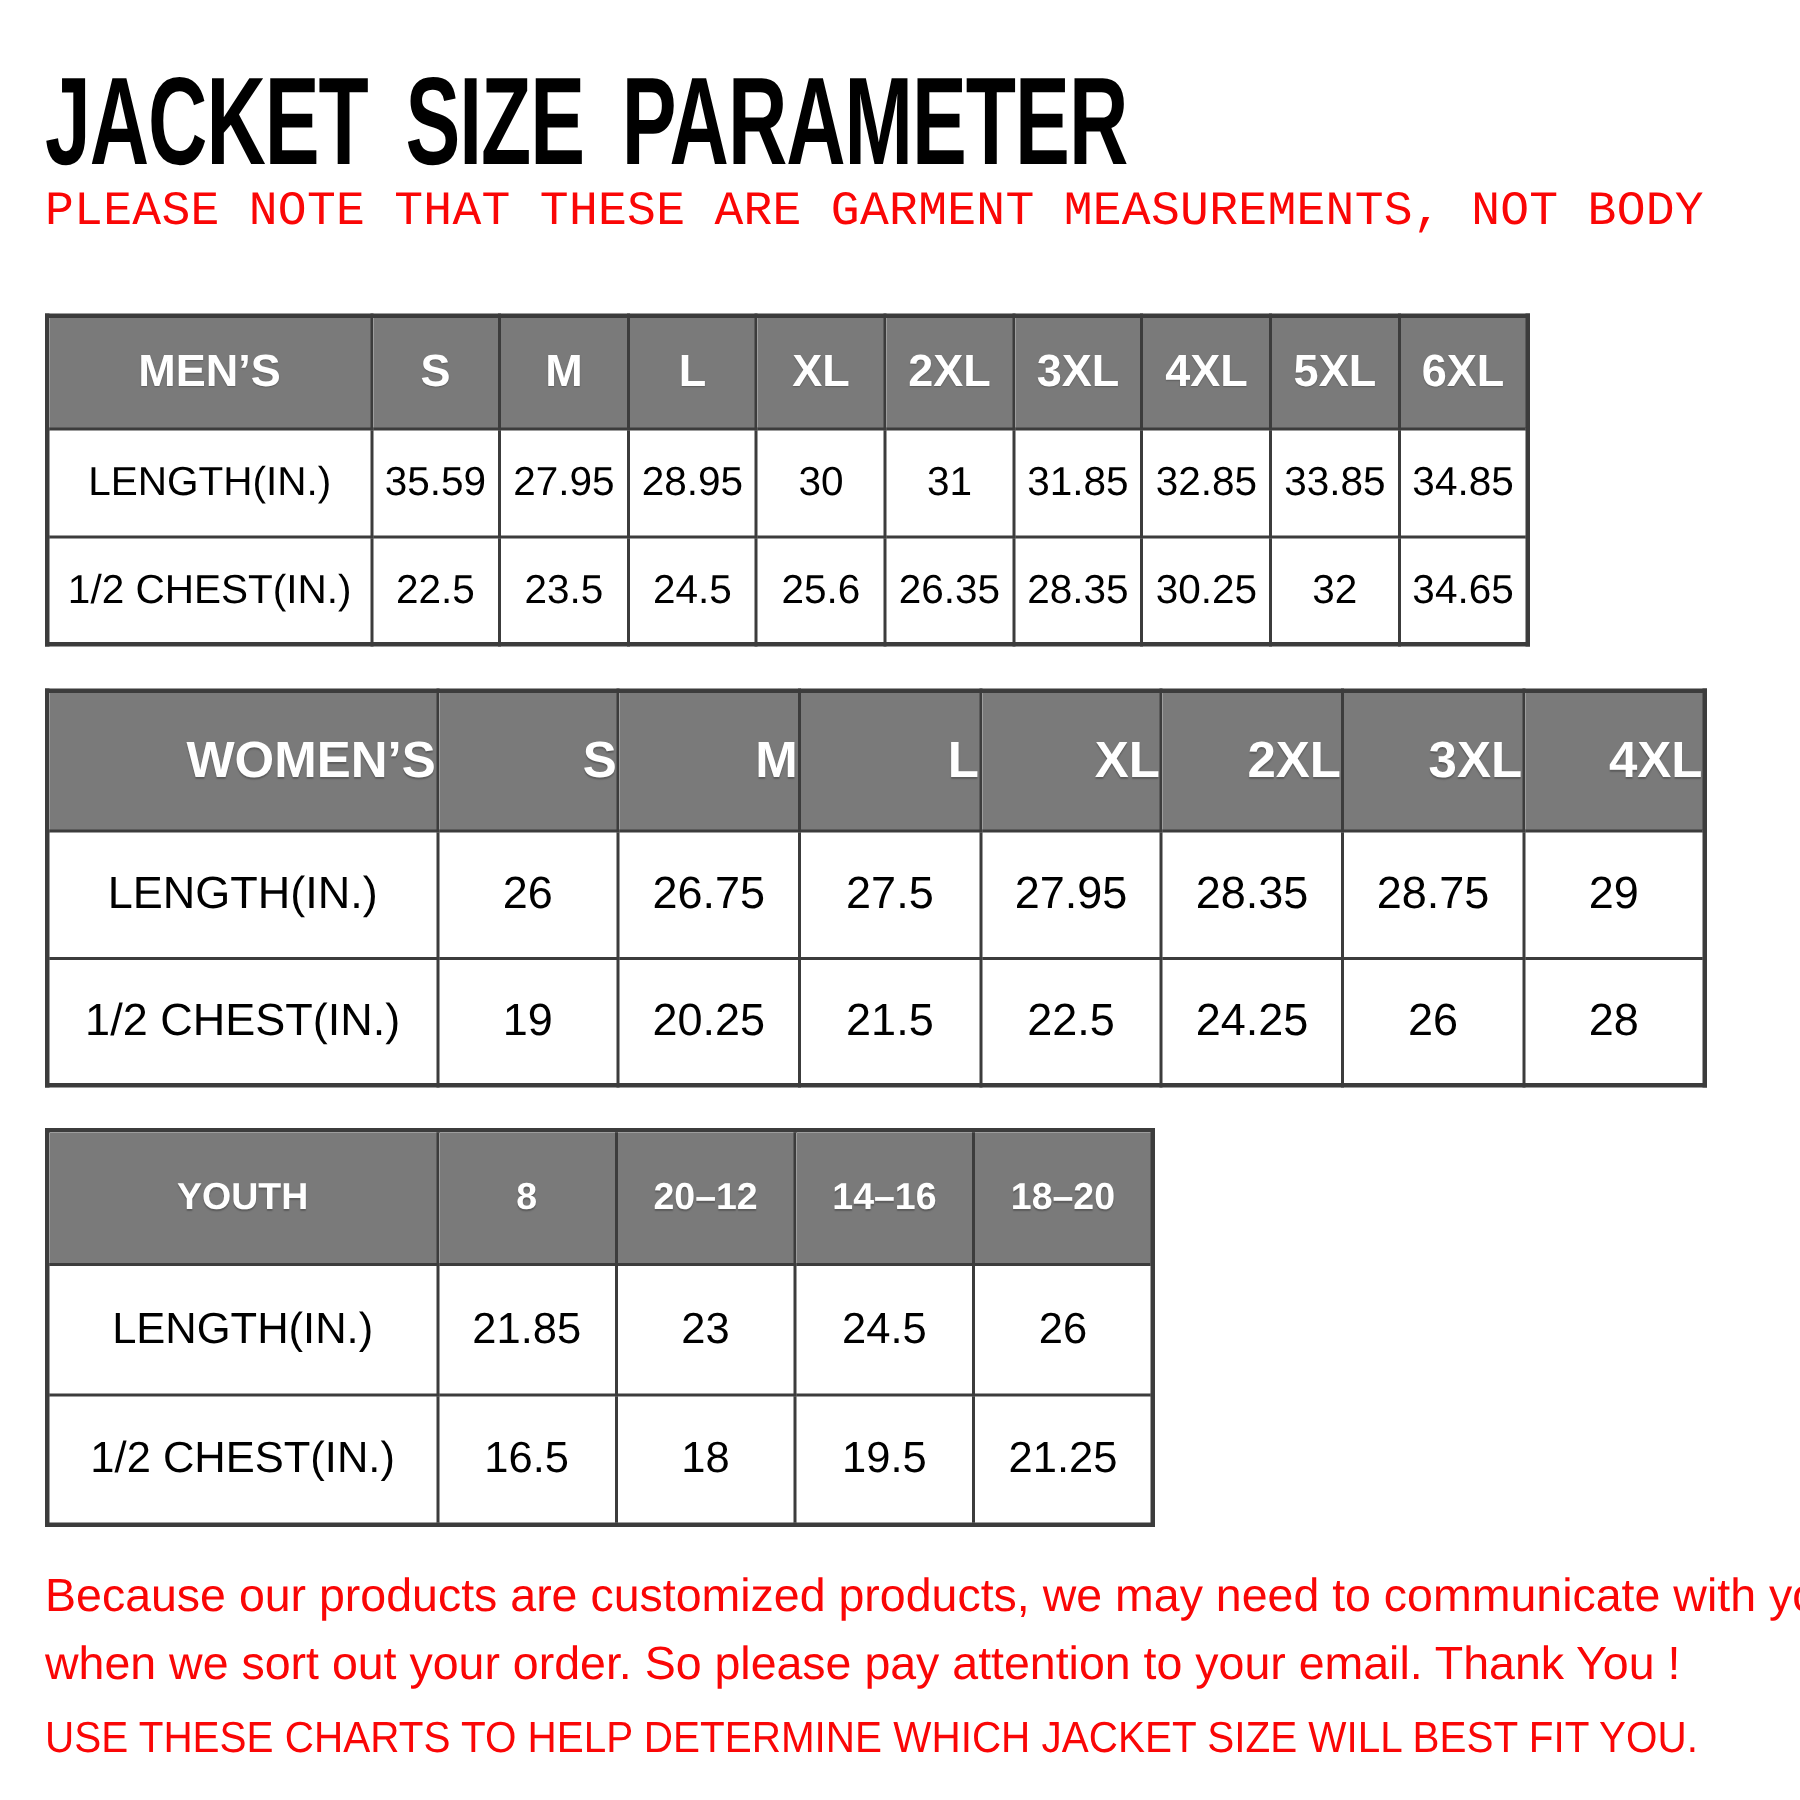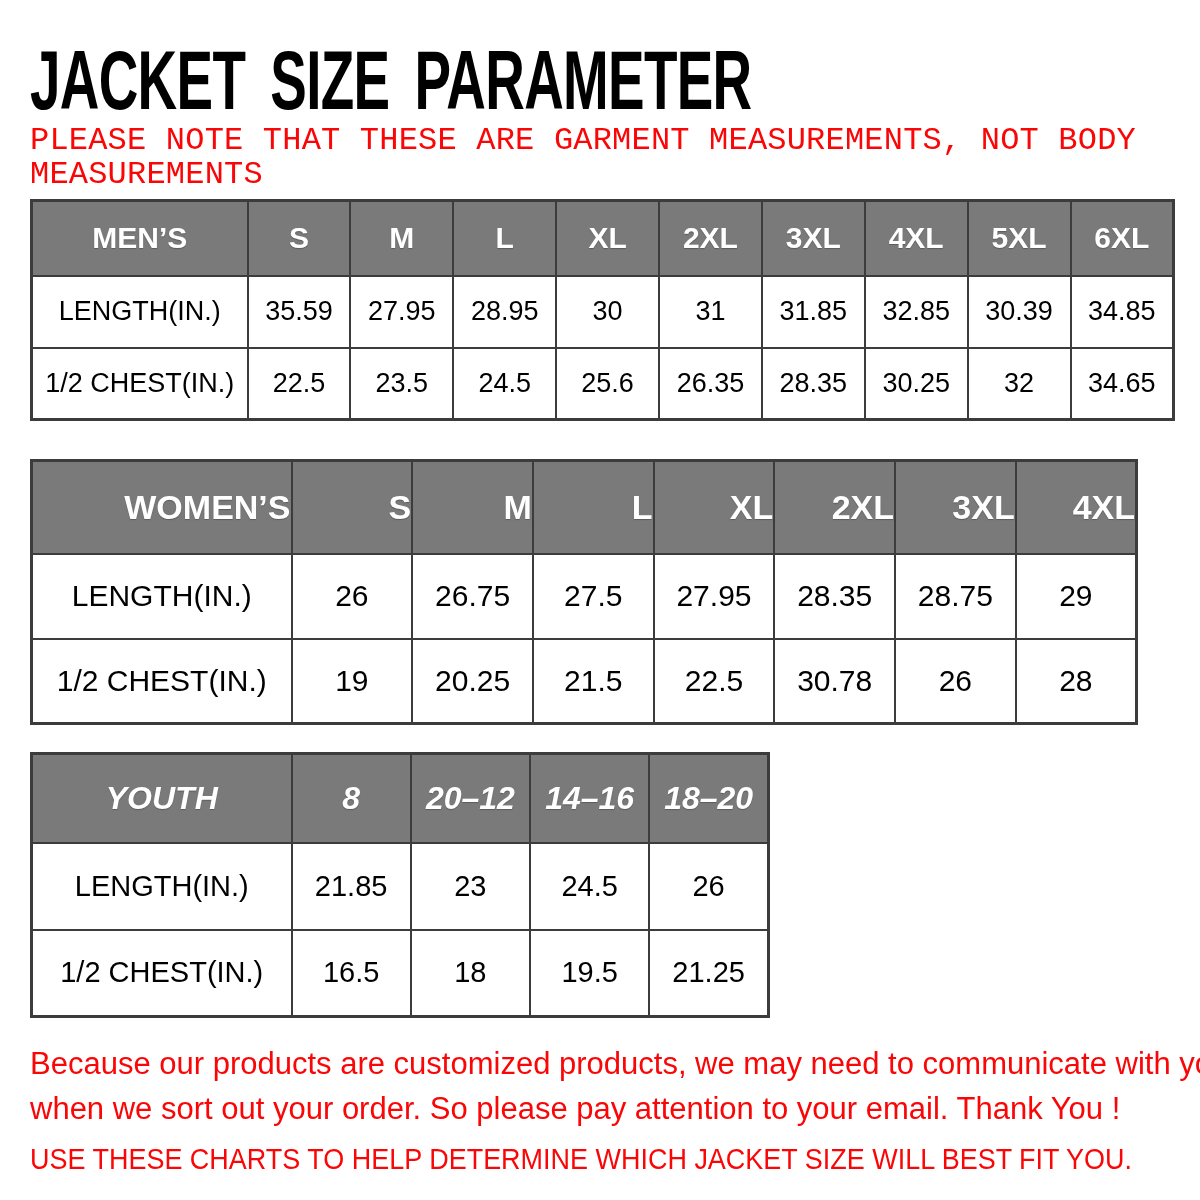--- a/index.html
+++ b/index.html
@@ -48,36 +48,36 @@
     padding:0;color:#000;
     overflow:hidden;
   }
   table.size-table thead th{
     background:var(--gray);
     color:#ffffff;
     font-weight:bold;
     text-shadow:0 1px 1px rgba(0,0,0,0.25);
   }
   
-  .t-men{left:30px;top:184px;width:1145px;}
+  .t-men{left:30px;top:194px;width:990px;}
   .t-men thead tr{height:75px;}
   .t-men tbody tr{height:72px;}
   .t-men thead th{font-size:30px;}
   .t-men tbody td{font-size:27px;}
   
   .t-women{left:30px;top:444px;width:1108px;}
   .t-women thead tr{height:93px;}
   .t-women tbody tr{height:85px;}
   .t-women thead th{font-size:34px;text-align:right;}
   .t-women tbody td{font-size:30px;}
   
   .t-youth{left:30px;top:737px;width:740px;}
   .t-youth thead tr{height:89px;}
   .t-youth tbody tr{height:87px;}
-  .t-youth thead th{font-size:32px;font-style:italic;}
+  .t-youth thead th{font-size:25px;}
   .t-youth tbody td{font-size:29px;}
   
   .footer-note{
     position:absolute;left:30px;top:1026px;
     color:var(--red);
     font-size:31px;line-height:45px;
     letter-spacing:0px;
     white-space:nowrap;
   }
   .footer-caps{
@@ -90,21 +90,20 @@
 </style>
 </head>
 <body>
 
 <div class="page">
 
   <div class="title">JACKET SIZE PARAMETER</div>
 
   <div class="note">
     <div>PLEASE NOTE THAT THESE ARE GARMENT MEASUREMENTS, NOT BODY</div>
-    <div>MEASUREMENTS</div>
   </div>
 
   <table class="size-table t-men">
       <colgroup>
         <col style="width: 216px;">
         <col>
         <col>
         <col>
         <col>
         <col>
@@ -130,21 +129,21 @@
       <tbody>
         <tr>
           <td>LENGTH(IN.)</td>
           <td>35.59</td>
           <td>27.95</td>
           <td>28.95</td>
           <td>30</td>
           <td>31</td>
           <td>31.85</td>
           <td>32.85</td>
-          <td>30.39</td>
+          <td>33.85</td>
           <td>34.85</td>
         </tr>
         <tr>
           <td>1/2 CHEST(IN.)</td>
           <td>22.5</td>
           <td>23.5</td>
           <td>24.5</td>
           <td>25.6</td>
           <td>26.35</td>
           <td>28.35</td>
@@ -188,21 +187,21 @@
           <td>28.35</td>
           <td>28.75</td>
           <td>29</td>
         </tr>
         <tr>
           <td>1/2 CHEST(IN.)</td>
           <td>19</td>
           <td>20.25</td>
           <td>21.5</td>
           <td>22.5</td>
-          <td>30.78</td>
+          <td>24.25</td>
           <td>26</td>
           <td>28</td>
         </tr>
       </tbody>
     </table>
 
   <table class="size-table t-youth">
       <colgroup>
         <col style="width: 260px;">
         <col>

